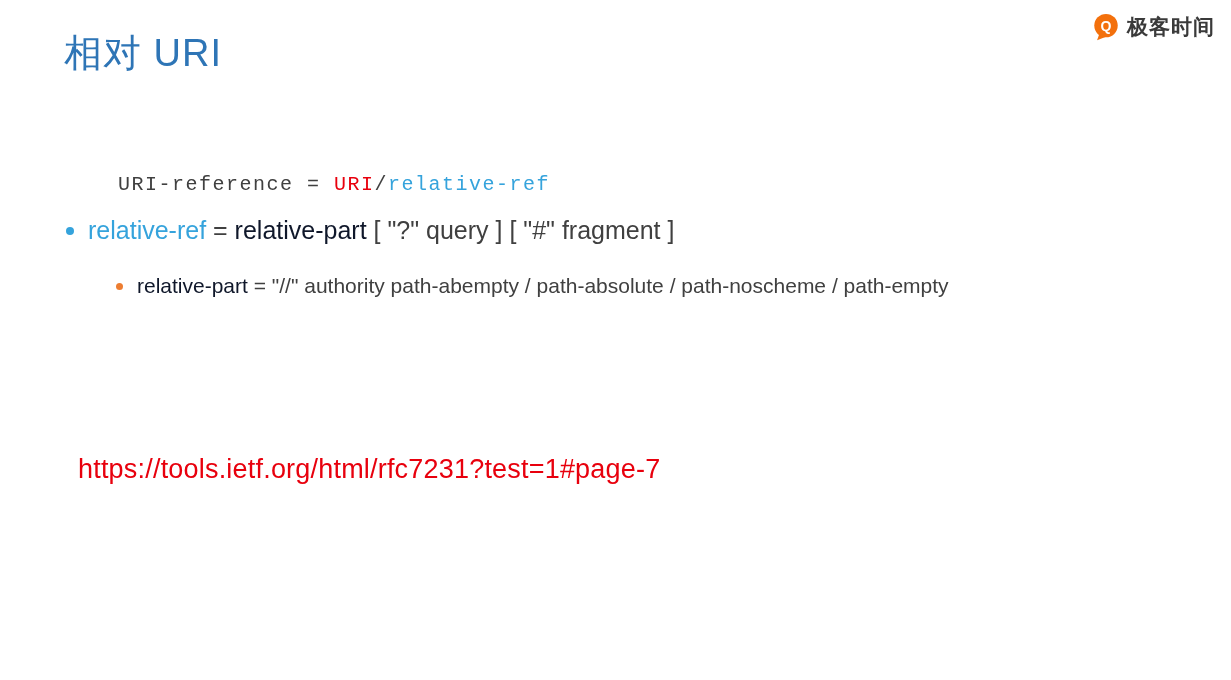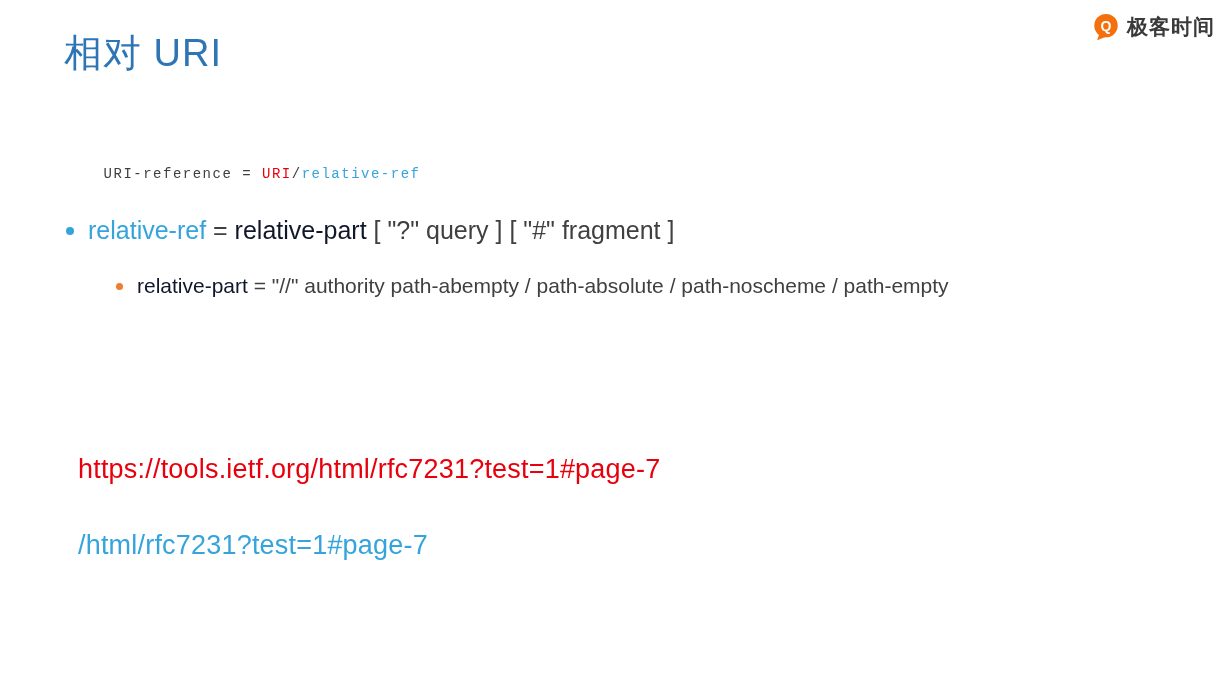--- a/index.html
+++ b/index.html
@@ -41,21 +41,21 @@
     text-align: center;
   }
 
   
   .grammar {
     position: absolute;
     left: 64px;
     top: 150px;
     margin: 0;
     font-family: "Liberation Mono", monospace;
-    font-size: 14px;
+    font-size: 20px;
     color: #404040;
     letter-spacing: 1.5px;
     white-space: pre-wrap;
   }
   .c-red   { color: #e8000d; }
   .c-cyan  { color: #35a3dc; }
   .c-orange{ color: #0f172a; }
   .c-dark  { color: #404040; }
 
   
@@ -131,15 +131,14 @@
     <span><span class="c-cyan">relative-ref</span><span class="c-dark"> = </span><span class="c-orange">relative-part</span><span class="c-dark"> [ "?" query ] [ "#" fragment ]</span></span>
   </p>
 
   <p class="bullet bullet-2">
     <span class="dot dot-orange"></span>
     <span><span class="c-orange">relative-part</span><span class="c-dark"> = </span><span class="c-dark">"//" authority path-abempty / path-absolute / path-noscheme / path-empty</span></span>
   </p>
 
   <p class="url url-red">https://tools.ietf.org/html/rfc7231?test=1#page-7</p>
 
-  <p class="url url-blue">/html/rfc7231?test=1#page-7</p>
 
 </div>
 
 </body></html>

